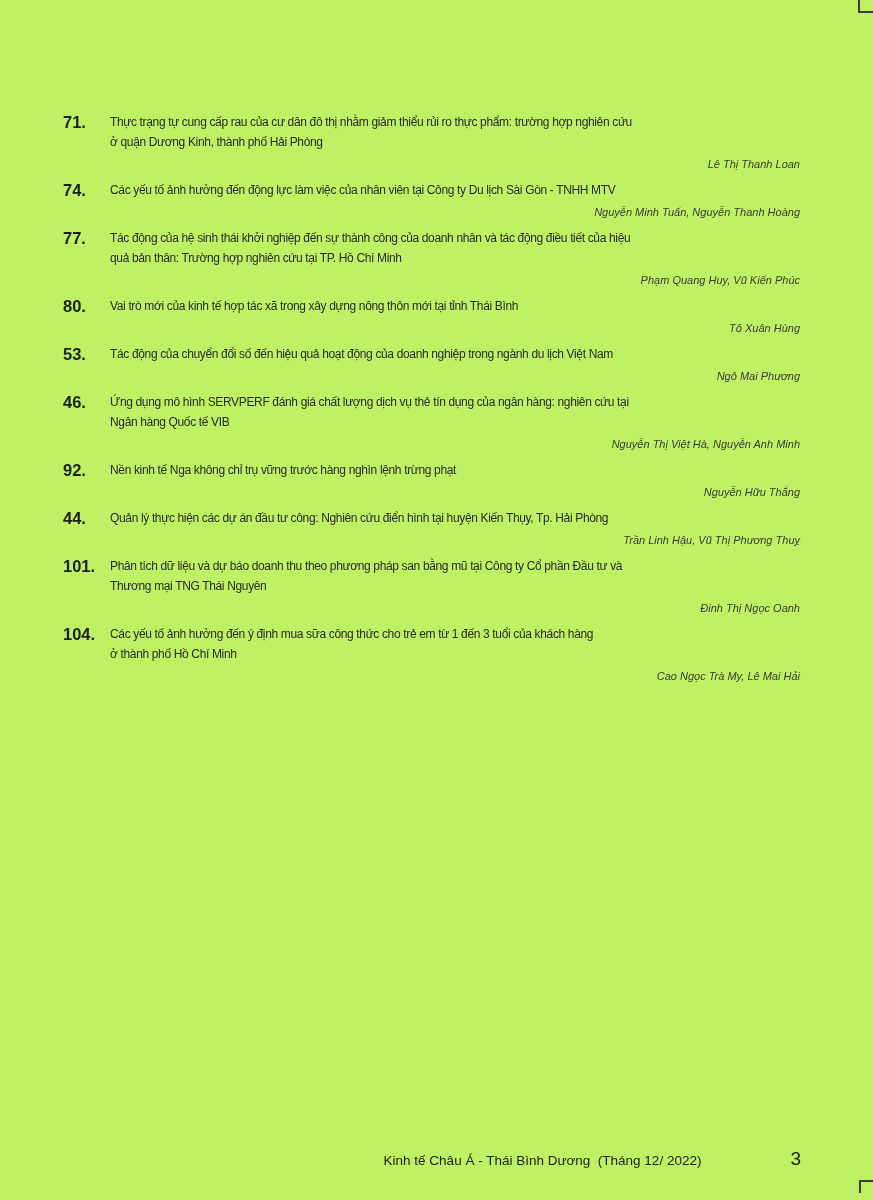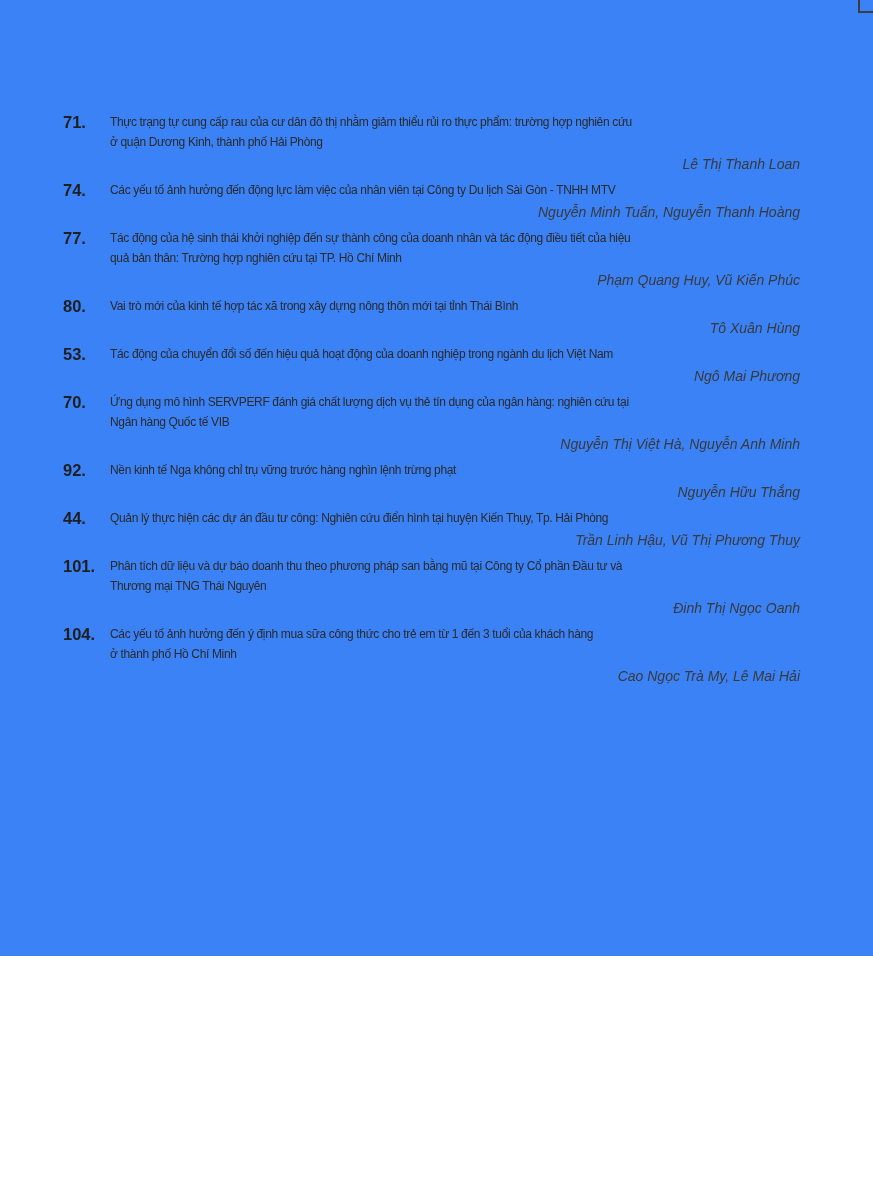--- a/index.html
+++ b/index.html
@@ -1,22 +1,22 @@
 <!DOCTYPE html>
 <html lang="vi"><head>
 <meta charset="utf-8">
 <title>TOC</title>
 <style>
   * { margin: 0; padding: 0; box-sizing: border-box; }
   html, body { background: #ffffff; }
   .page {
     position: relative;
     width: 873px;
-    height: 956px;
-    background: #3b82f6;
+    height: 1200px;
+    background: #bef264;
     overflow: hidden;
     font-family: "Liberation Sans", sans-serif;
     color: #222;
   }
   .toc {
     position: absolute;
     left: 63px;
     top: 112px;
     width: 737px;
   }
@@ -36,21 +36,21 @@
     font-weight: normal;
     color: #2a2a2a;
     line-height: 20px;
     letter-spacing: -0.35px;
     white-space: pre-line;
   }
   .toc-entry-authors {
     margin-top: 3px;
     text-align: right;
     font-style: italic;
-    font-size: 14px;
+    font-size: 11px;
     color: #3a3a3a;
     line-height: 18px;
   }
   .footer {
     position: absolute;
     top: 1150px;
     left: 0;
     width: 100%;
     height: 26px;
     padding-left: 40px;
@@ -136,21 +136,21 @@
   <div class="toc-entry">
     <div class="toc-entry-row">
       <span class="toc-entry-num">53.</span>
       <span class="toc-entry-title">Tác động của chuyển đổi số đến hiệu quả hoạt động của doanh nghiệp trong ngành du lịch Việt Nam</span>
     </div>
     <div class="toc-entry-authors">Ngô Mai Phương</div>
   </div>
 
   <div class="toc-entry">
     <div class="toc-entry-row">
-      <span class="toc-entry-num">70.</span>
+      <span class="toc-entry-num">46.</span>
       <span class="toc-entry-title">Ứng dụng mô hình SERVPERF đánh giá chất lượng dịch vụ thẻ tín dụng của ngân hàng: nghiên cứu tại
 Ngân hàng Quốc tế VIB</span>
     </div>
     <div class="toc-entry-authors">Nguyễn Thị Việt Hà, Nguyễn Anh Minh</div>
   </div>
 
   <div class="toc-entry">
     <div class="toc-entry-row">
       <span class="toc-entry-num">92.</span>
       <span class="toc-entry-title">Nền kinh tế Nga không chỉ trụ vững trước hàng nghìn lệnh trừng phạt</span>

